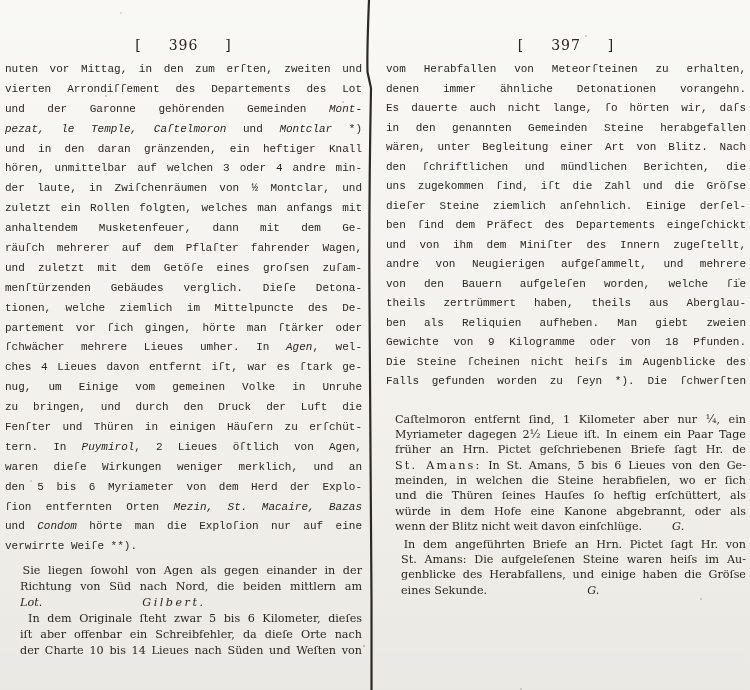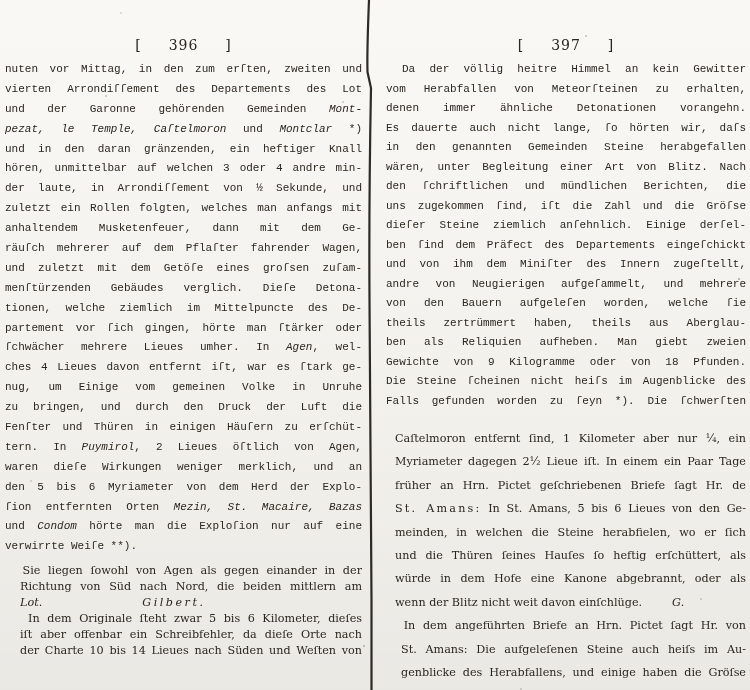--- a/index.html
+++ b/index.html
@@ -27,21 +27,21 @@
   .page-right .main .tline{line-height:19.5px;height:19.5px;}
   .tline{
     text-align:justify;text-align-last:justify;
     overflow:hidden;white-space:normal;
   }
   .tline.left{text-align-last:left;}
   .tline.indent{text-indent:16px;}
   .footnotes{margin-top:6px;}
   .footnote, .fncont{font-size:11.2px;}
   .page-left .footnote .tline{line-height:16px;height:16px;}
-  .page-right .footnote .tline, .fncont .tline{line-height:15.4px;height:15.4px;margin-top:8px;}
+  .page-right .footnote .tline, .fncont .tline{line-height:15.4px;height:15.4px;}
   .footnote{padding-left:15px;}
   .footnote .tline.first{text-indent:-15px;}
   .fncont{margin-top:20px;padding-left:9px;}
   .page-right .footnote{margin-top:2px;}
   .seg-italic{font-style:italic;}
   .seg-italic-spaced{font-style:italic;letter-spacing:2.5px;}
   .seg-spaced{letter-spacing:2.2px;}
   .seg-gap{display:inline-block;width:30px;}
   .seg-gap-wide{display:inline-block;width:100px;}
   .gutter{position:absolute;left:0;top:0;pointer-events:none;}
@@ -74,21 +74,21 @@
     <span>396</span>
     <span>]</span>
   </div>
   <div class="main">
       <div class="tline"><span>nuten vor Mittag, in den zum erſten, zweiten und</span></div>
       <div class="tline"><span>vierten Arrondiſſement des Departements des Lot</span></div>
       <div class="tline"><span>und der Garonne gehörenden Gemeinden </span><span class="seg-italic">Mont-</span></div>
       <div class="tline"><span class="seg-italic">pezat, le Temple, Caſtelmoron</span><span> und </span><span class="seg-italic">Montclar</span><span> *)</span></div>
       <div class="tline"><span>und in den daran gränzenden, ein heftiger Knall</span></div>
       <div class="tline"><span>hören, unmittelbar auf welchen 3 oder 4 andre min-</span></div>
-      <div class="tline"><span>der laute, in Arrondiſſement von ½ Sekunde, und</span></div>
+      <div class="tline"><span>der laute, in Zwiſchenräumen von ½ Montclar, und</span></div>
       <div class="tline"><span>zuletzt ein Rollen folgten, welches man anfangs mit</span></div>
       <div class="tline"><span>anhaltendem Musketenfeuer, dann mit dem Ge-</span></div>
       <div class="tline"><span>räuſch mehrerer auf dem Pflaſter fahrender Wagen,</span></div>
       <div class="tline"><span>und zuletzt mit dem Getöſe eines groſsen zuſam-</span></div>
       <div class="tline"><span>menſtürzenden Gebäudes verglich. Dieſe Detona-</span></div>
       <div class="tline"><span>tionen, welche ziemlich im Mittelpuncte des De-</span></div>
       <div class="tline"><span>partement vor ſich gingen, hörte man ſtärker oder</span></div>
       <div class="tline"><span>ſchwächer mehrere Lieues umher. In </span><span class="seg-italic">Agen</span><span>, wel-</span></div>
       <div class="tline"><span>ches 4 Lieues davon entfernt iſt, war es ſtark ge-</span></div>
       <div class="tline"><span>nug, um Einige vom gemeinen Volke in Unruhe</span></div>
@@ -115,21 +115,20 @@
   </div>
 </section>
 
 <section class="page page-right">
   <div class="pagenum">
     <span>[</span>
     <span>397</span>
     <span>]</span>
   </div>
   <div class="main">
-      <div class="tline indent"><span>Da der völlig heitre Himmel an kein Gewitter</span></div>
       <div class="tline"><span>vom Herabfallen von Meteorſteinen zu erhalten,</span></div>
       <div class="tline"><span>denen immer ähnliche Detonationen vorangehn.</span></div>
       <div class="tline"><span>Es dauerte auch nicht lange, ſo hörten wir, daſs</span></div>
       <div class="tline"><span>in den genannten Gemeinden Steine herabgefallen</span></div>
       <div class="tline"><span>wären, unter Begleitung einer Art von Blitz. Nach</span></div>
       <div class="tline"><span>den ſchriftlichen und mündlichen Berichten, die</span></div>
       <div class="tline"><span>uns zugekommen ſind, iſt die Zahl und die Gröſse</span></div>
       <div class="tline"><span>dieſer Steine ziemlich anſehnlich. Einige derſel-</span></div>
       <div class="tline"><span>ben ſind dem Präfect des Departements eingeſchickt</span></div>
       <div class="tline"><span>und von ihm dem Miniſter des Innern zugeſtellt,</span></div>
@@ -146,17 +145,17 @@
       <div class="tline"><span>Myriameter dagegen 2½ Lieue iſt. In einem ein Paar Tage</span></div>
       <div class="tline"><span>früher an Hrn. Pictet geſchriebenen Briefe ſagt Hr. de</span></div>
       <div class="tline"><span class="seg-spaced">St. Amans:</span><span> In St. Amans, 5 bis 6 Lieues von den Ge-</span></div>
       <div class="tline"><span>meinden, in welchen die Steine herabfielen, wo er ſich</span></div>
       <div class="tline"><span>und die Thüren ſeines Hauſes ſo heftig erſchüttert, als</span></div>
       <div class="tline"><span>würde in dem Hofe eine Kanone abgebrannt, oder als</span></div>
       <div class="tline left"><span>wenn der Blitz nicht weit davon einſchlüge.</span><span class="seg-gap"></span><span class="seg-italic">G.</span></div>
     </div>
   <div class="footnote">
       <div class="tline first"><span>*) In dem angeführten Briefe an Hrn. Pictet ſagt Hr. von</span></div>
-      <div class="tline"><span>St. Amans: Die aufgeleſenen Steine auch heiſs im Au-</span></div>
+      <div class="tline"><span>St. Amans: Die aufgeleſenen Steine waren heiſs im Au-</span></div>
       <div class="tline"><span>genblicke des Herabfallens, und einige haben die Gröſse</span></div>
       <div class="tline left"><span>eines Sekunde.</span><span class="seg-gap-wide"></span><span class="seg-italic">G.</span></div>
     </div>
 </section>
 
 </body></html>

